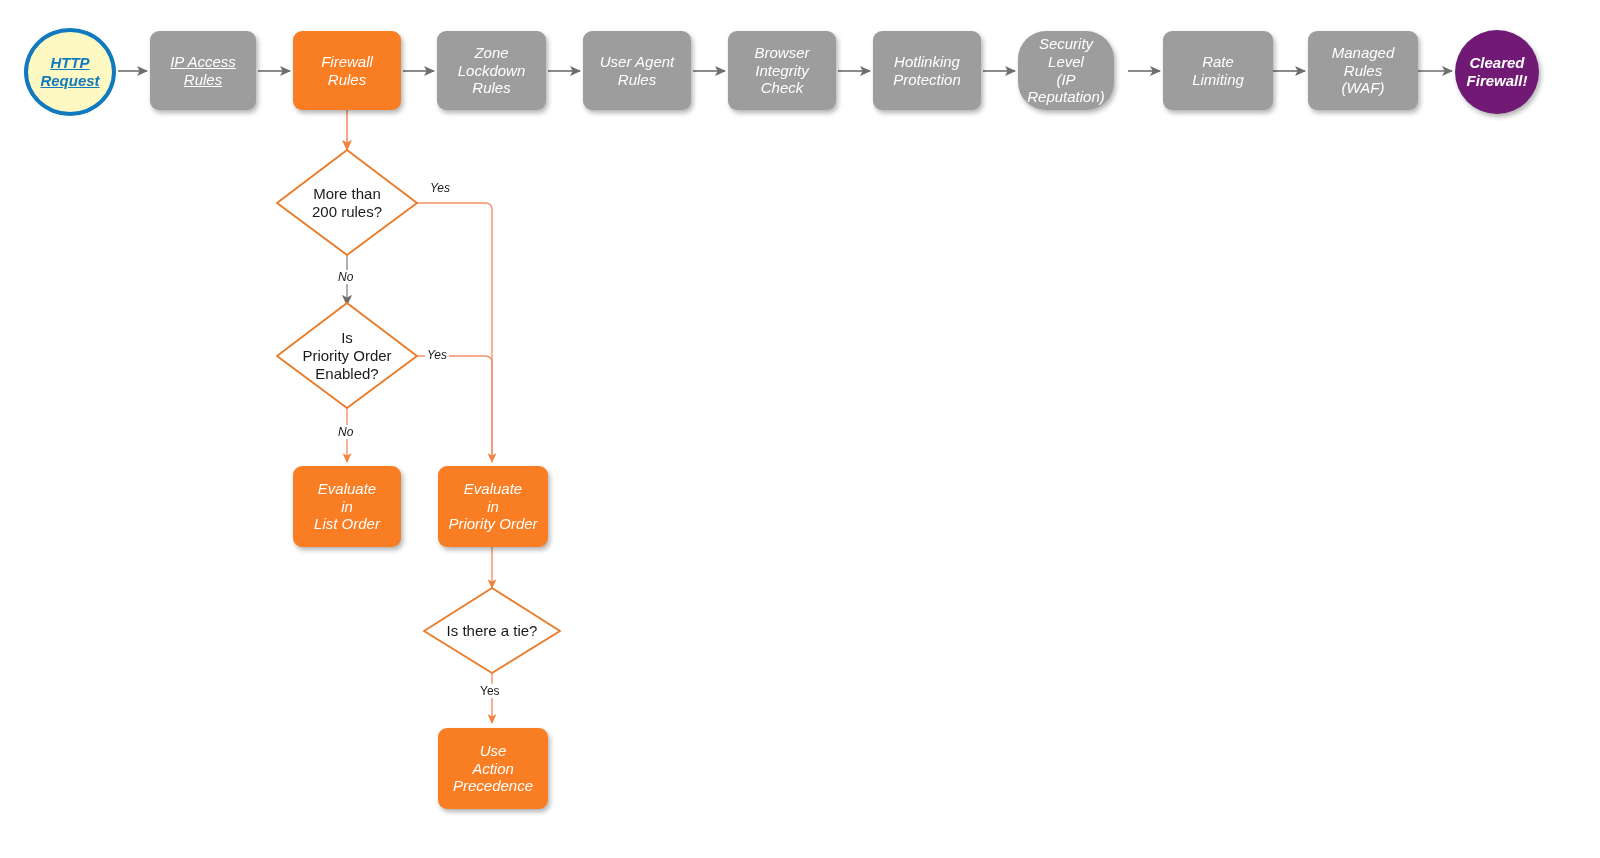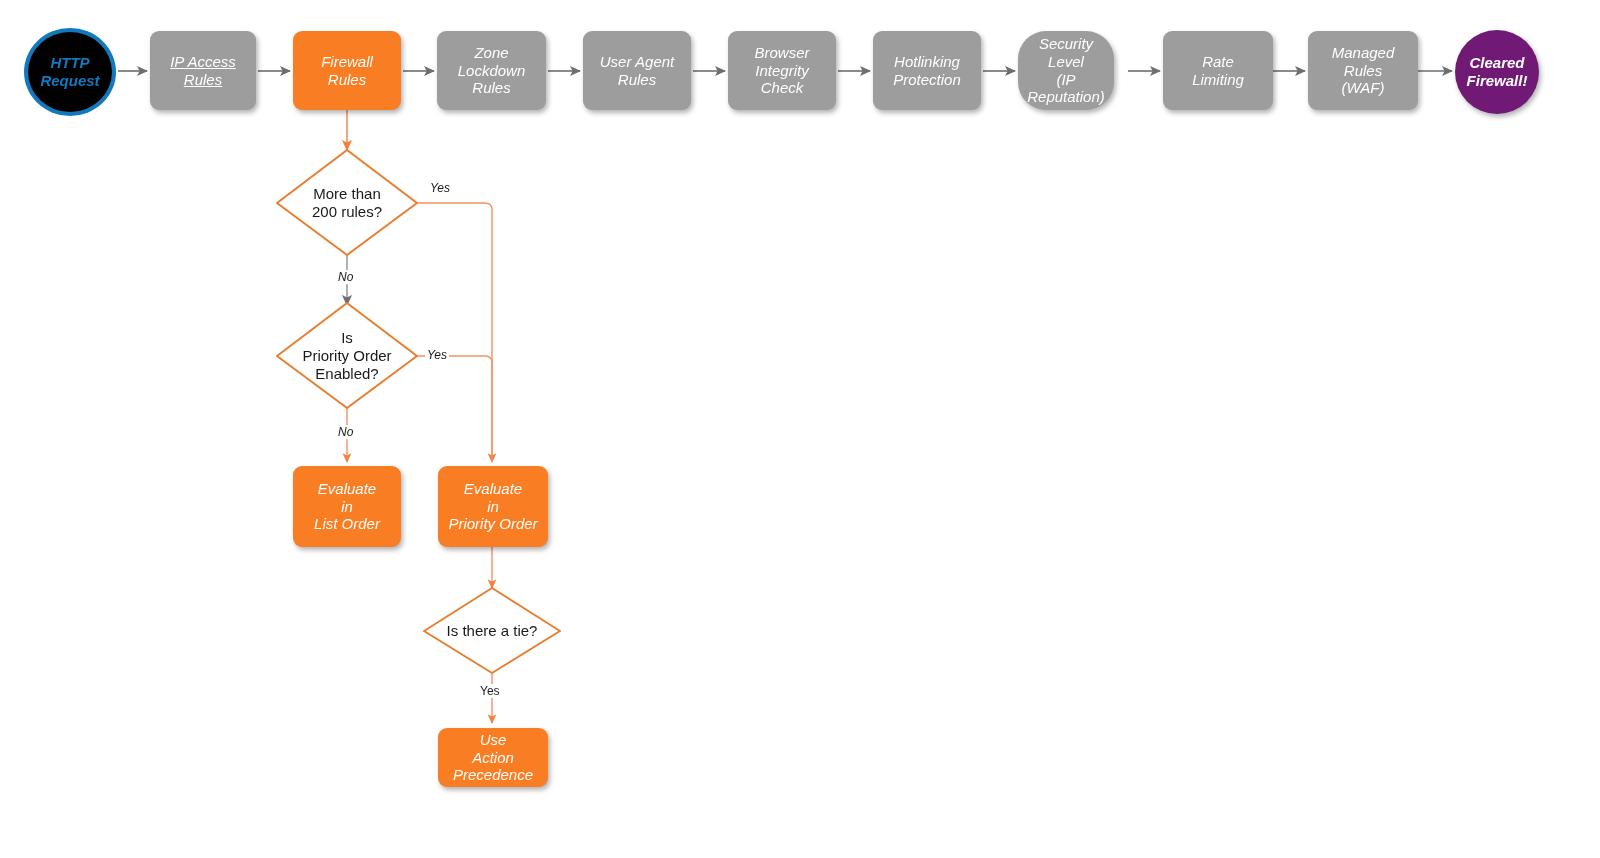--- a/index.html
+++ b/index.html
@@ -52,23 +52,24 @@
   .proc.orange { background: #f97d22; }
 
   
   .term {
     border-radius: 50%;
     font-size: 15px;
     font-style: italic;
     font-weight: bold;
   }
   .term.open {
-    background: #000000;
+    background: #fef9c3;
     border: 4px solid #1179bd;
     color: #1179bd;
+    text-decoration: underline;
   }
   .term.filled {
     background: #701a75;
     color: #ffffff;
     box-shadow: 2px 3px 5px rgba(0,0,0,0.30);
   }
 
   
   .diamond {
     background: transparent;
@@ -227,21 +228,21 @@
 in
 List Order</span>
   </div>
 
   <div class="node proc orange" style="left:438px; top:466px; width:110px; height:81px;">
     <span>Evaluate
 in
 Priority Order</span>
   </div>
 
-  <div class="node proc orange" style="left:438px; top:728px; width:110px; height:59px;justify-content:center;">
+  <div class="node proc orange" style="left:438px; top:728px; width:110px; height:81px;justify-content:center;">
     <span>Use
 Action
 Precedence</span>
   </div>
 
   <div class="elabel" style="left:428px; top:181px;">Yes</div>
 
   <div class="elabel" style="left:336px; top:270px;">No</div>
 
   <div class="elabel" style="left:425px; top:348px;">Yes</div>

